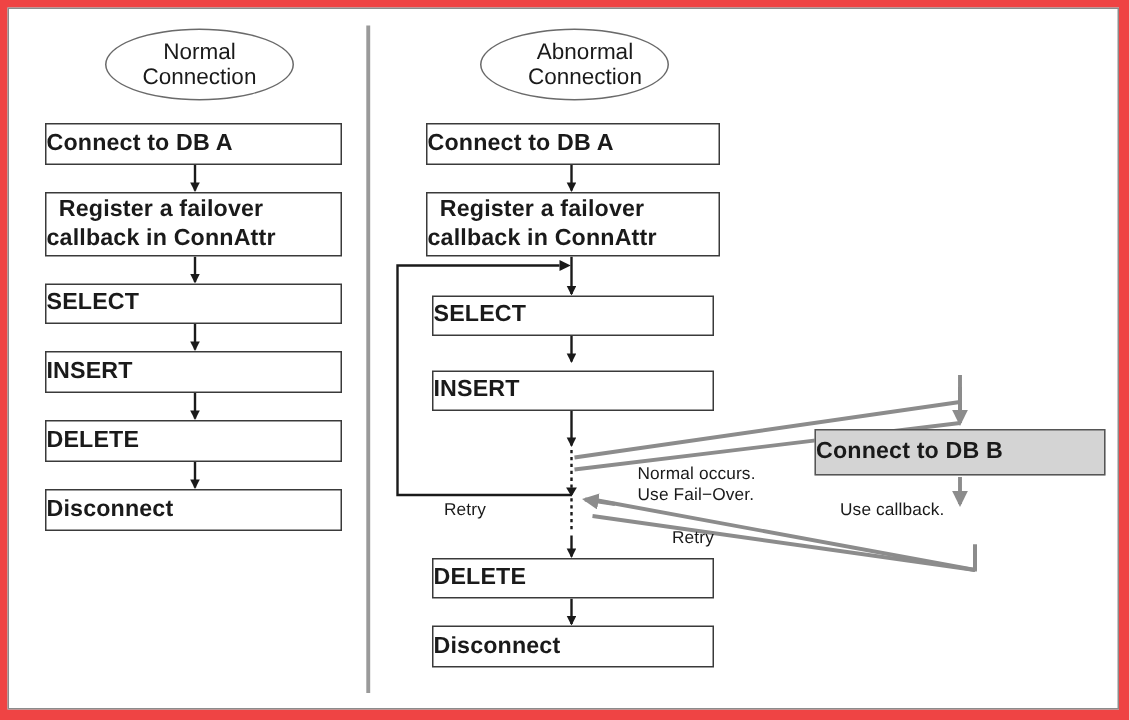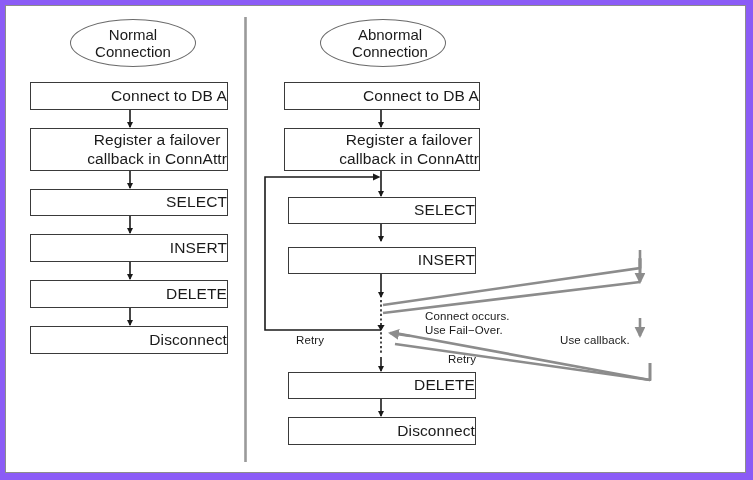--- a/index.html
+++ b/index.html
@@ -8,21 +8,21 @@
     padding: 0;
     background: #ffffff;
   }
   body {
     font-family: "Liberation Sans", sans-serif;
   }
   #canvas {
     position: relative;
     width: 753px;
     height: 480px;
-    background: #8b5cf6;
+    background: #ef4444;
     overflow: hidden;
   }
   #frame {
     position: absolute;
     left: 5px;
     top: 5px;
     width: 741px;
     height: 468px;
     border: 1px solid #8c8c8c;
     box-sizing: border-box;
@@ -36,26 +36,27 @@
     height: 480px;
     pointer-events: none;
   }
   .node {
     position: absolute;
     box-sizing: border-box;
     border: 1.6px solid #3a3a3a;
     background: #ffffff;
     display: flex;
     align-items: center;
-    justify-content: flex-end;
+    justify-content: flex-start;
     text-align: center;
     color: #1a1a1a;
     font-size: 15.5px;
     line-height: 1.18;
     letter-spacing: 0.1px;
+    font-weight: bold;
   }
   .node.shaded {
     background: #d4d4d4;
     border-color: #555555;
   }
   .node.thin {
     border-width: 1.4px;
   }
   .ellipse {
     position: absolute;
@@ -201,28 +202,31 @@
   </div>
 
   <div class="node" style="left:288px; top:372px; width:188px; height:27px;">
     <span>DELETE</span>
   </div>
 
   <div class="node" style="left:288px; top:417px; width:188px; height:28px;">
     <span>Disconnect</span>
   </div>
 
+  <div class="node shaded" style="left:543px; top:286px; width:194px; height:31px;">
+    <span>Connect to DB B</span>
+  </div>
 
 
   <div class="anno" style="left:296px; top:320px;">
     <span>Retry</span>
   </div>
 
   <div class="anno" style="left:425px; top:296px;">
-    <span style="white-space: pre-line;">Connect occurs.
+    <span style="white-space: pre-line;">Normal occurs.
 Use Fail−Over.</span>
   </div>
 
   <div class="anno" style="left:448px; top:339px;">
     <span>Retry</span>
   </div>
 
   <div class="anno" style="left:560px; top:320px;">
     <span>Use callback.</span>
   </div>

